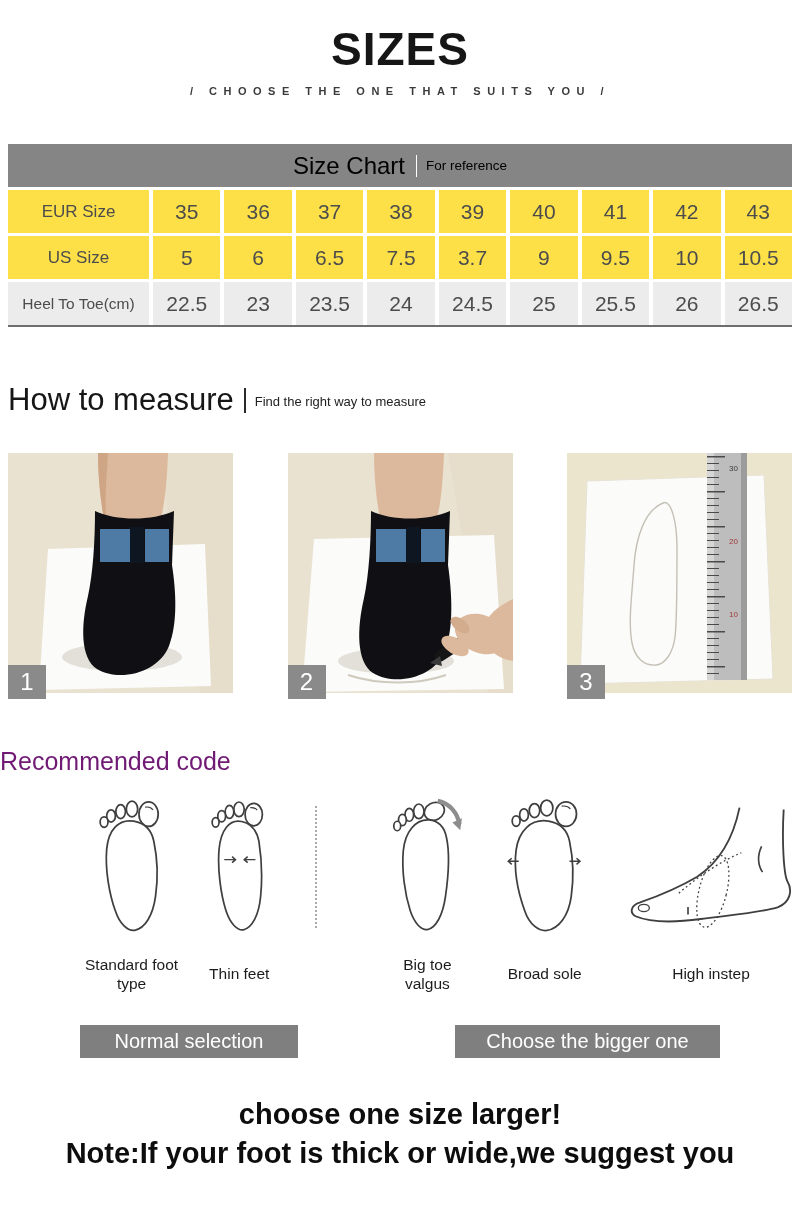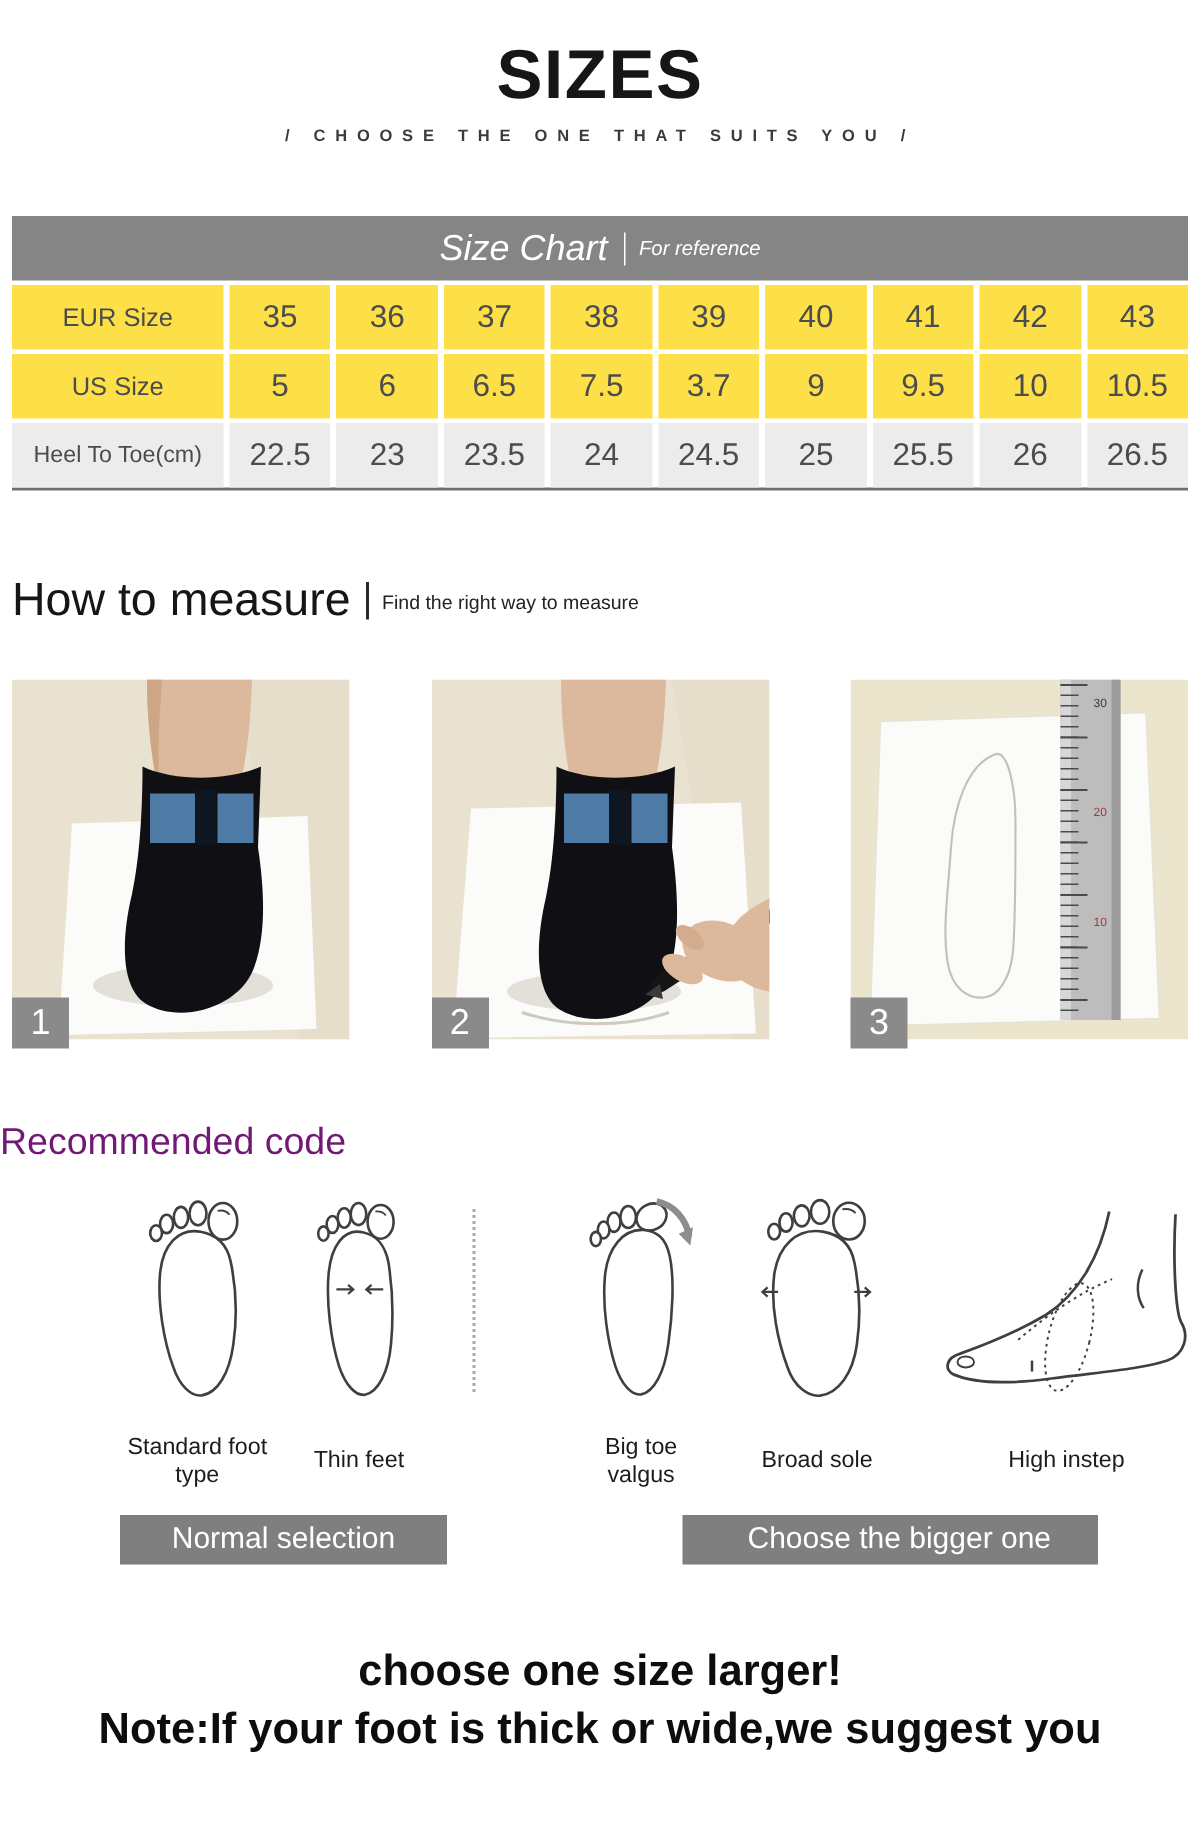--- a/index.html
+++ b/index.html
@@ -13,22 +13,22 @@
     margin-top:26px;text-align:center;
     font-size:46px;font-weight:bold;letter-spacing:1px;color:#161616;line-height:1;
   }
   .sizes-subtitle{
     margin-top:13px;text-align:center;
     font-size:11px;letter-spacing:6.5px;color:#3b3b3b;font-weight:bold;
   }
   
   .size-chart{margin:47px 8px 0;border-bottom:2px solid #6e6e6e;}
   .chart-header{
-    height:43px;background:#858585;color:#ffffff;
-    display:flex;align-items:center;justify-content:center;font-style:italic;
+    height:43px;background:#858585;color:#000000;
+    display:flex;align-items:center;justify-content:center;
   }
   .chart-header .big{font-size:24px;}
   .chart-header .sep{width:1px;height:22px;background:#fff;margin:0 9px 0 11px;}
   .chart-header .small{font-size:13.5px;}
   .chart-row{display:grid;grid-template-columns:141px repeat(9,1fr);column-gap:4px;margin-top:3px;}
   .cell{
     height:43px;background:#fde047;color:#4c4c4c;
     display:flex;align-items:center;justify-content:center;font-size:21px;
   }
   .cell.lbl{font-size:17px;color:#4c4c4c;}
@@ -58,25 +58,25 @@
   .fig-standard{width:130px;}
   .fig-thin{width:92px;margin-left:6px;}
   .divider{border-left:2px dotted #a9a9a9;height:122px;margin:14px 0 0 34px;}
   .fig-valgus{width:96px;margin-left:66px;}
   .fig-broad{width:112px;margin-left:22px;}
   .fig-instep{width:182px;margin-left:26px;}
   .fig-instep svg{margin-top:12px;}
   
   .bars{position:relative;height:33px;margin-top:16px;}
   .bar{
-    position:absolute;top:0;height:33px;background:#7f7f7f;color:#fff;
+    position:absolute;top:15px;height:33px;background:#7f7f7f;color:#fff;
     font-size:20px;display:flex;align-items:center;justify-content:center;
   }
   .bar-left{left:80px;width:218px;}
-  .bar-right{left:455px;width:265px;padding-left:12px;}
+  .bar-right{left:455px;width:265px;}
   
   .note{margin-top:52px;text-align:center;font-weight:bold;font-size:29px;line-height:1.35;color:#0d0d0d;}
 </style>
 </head>
 <body>
 
 <div class="sizes-title">SIZES</div>
 <div class="sizes-subtitle">/  CHOOSE THE ONE THAT SUITS YOU  /</div>
 
 <div class="size-chart">

